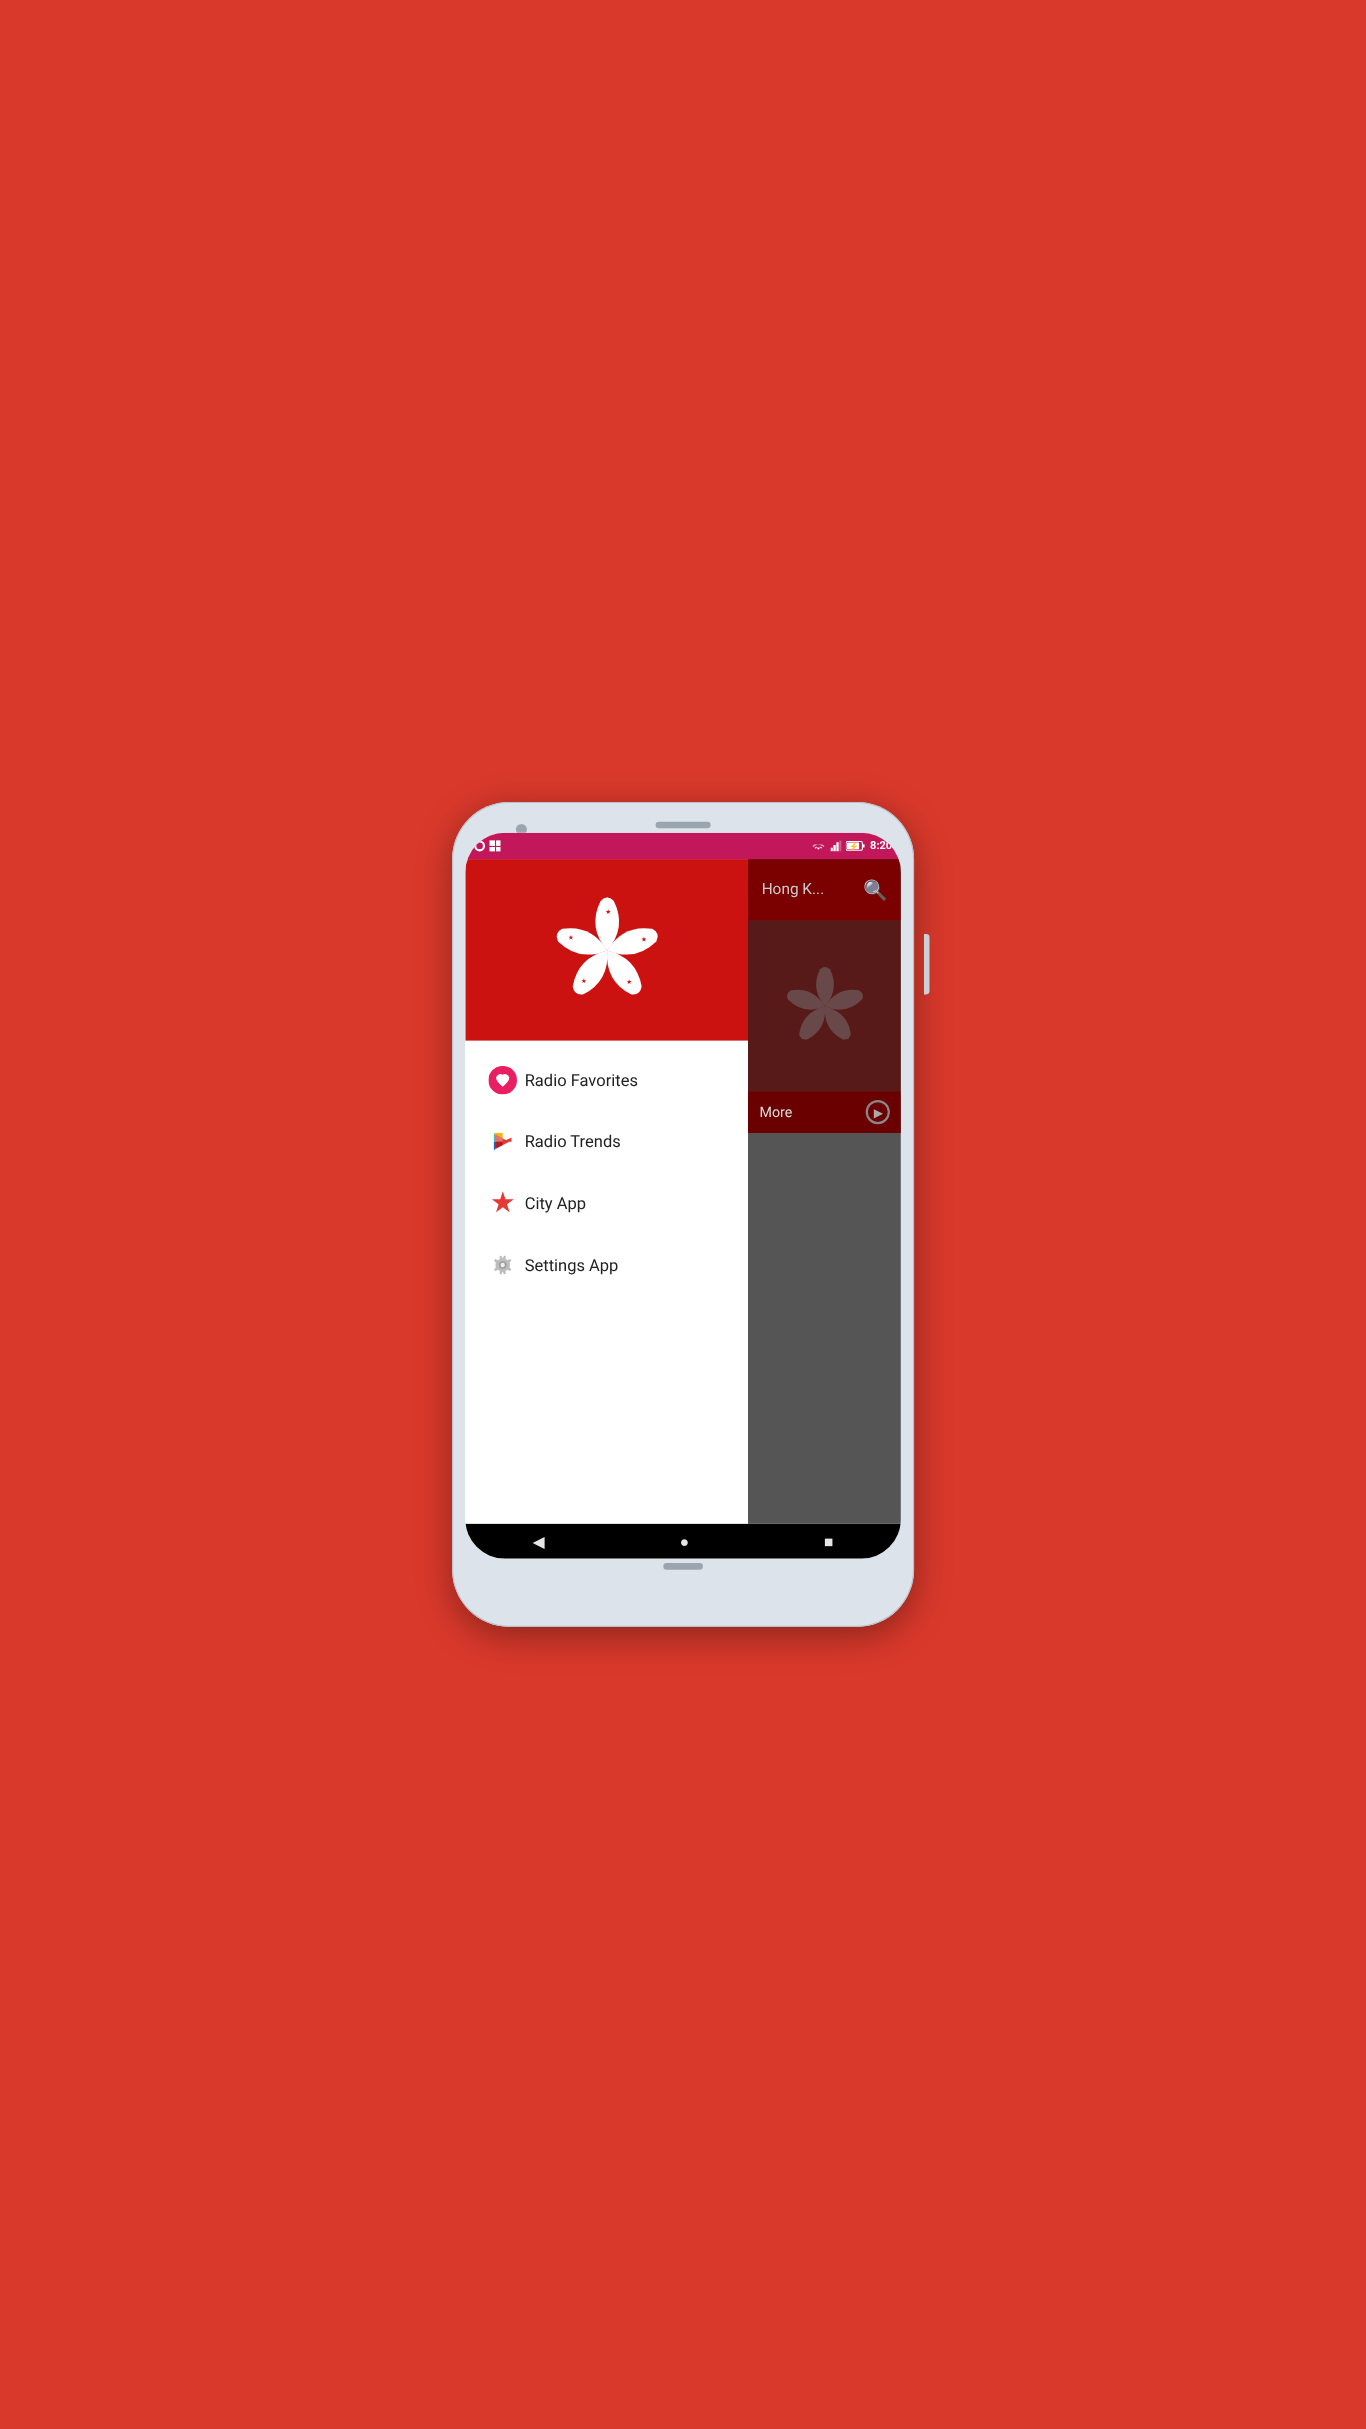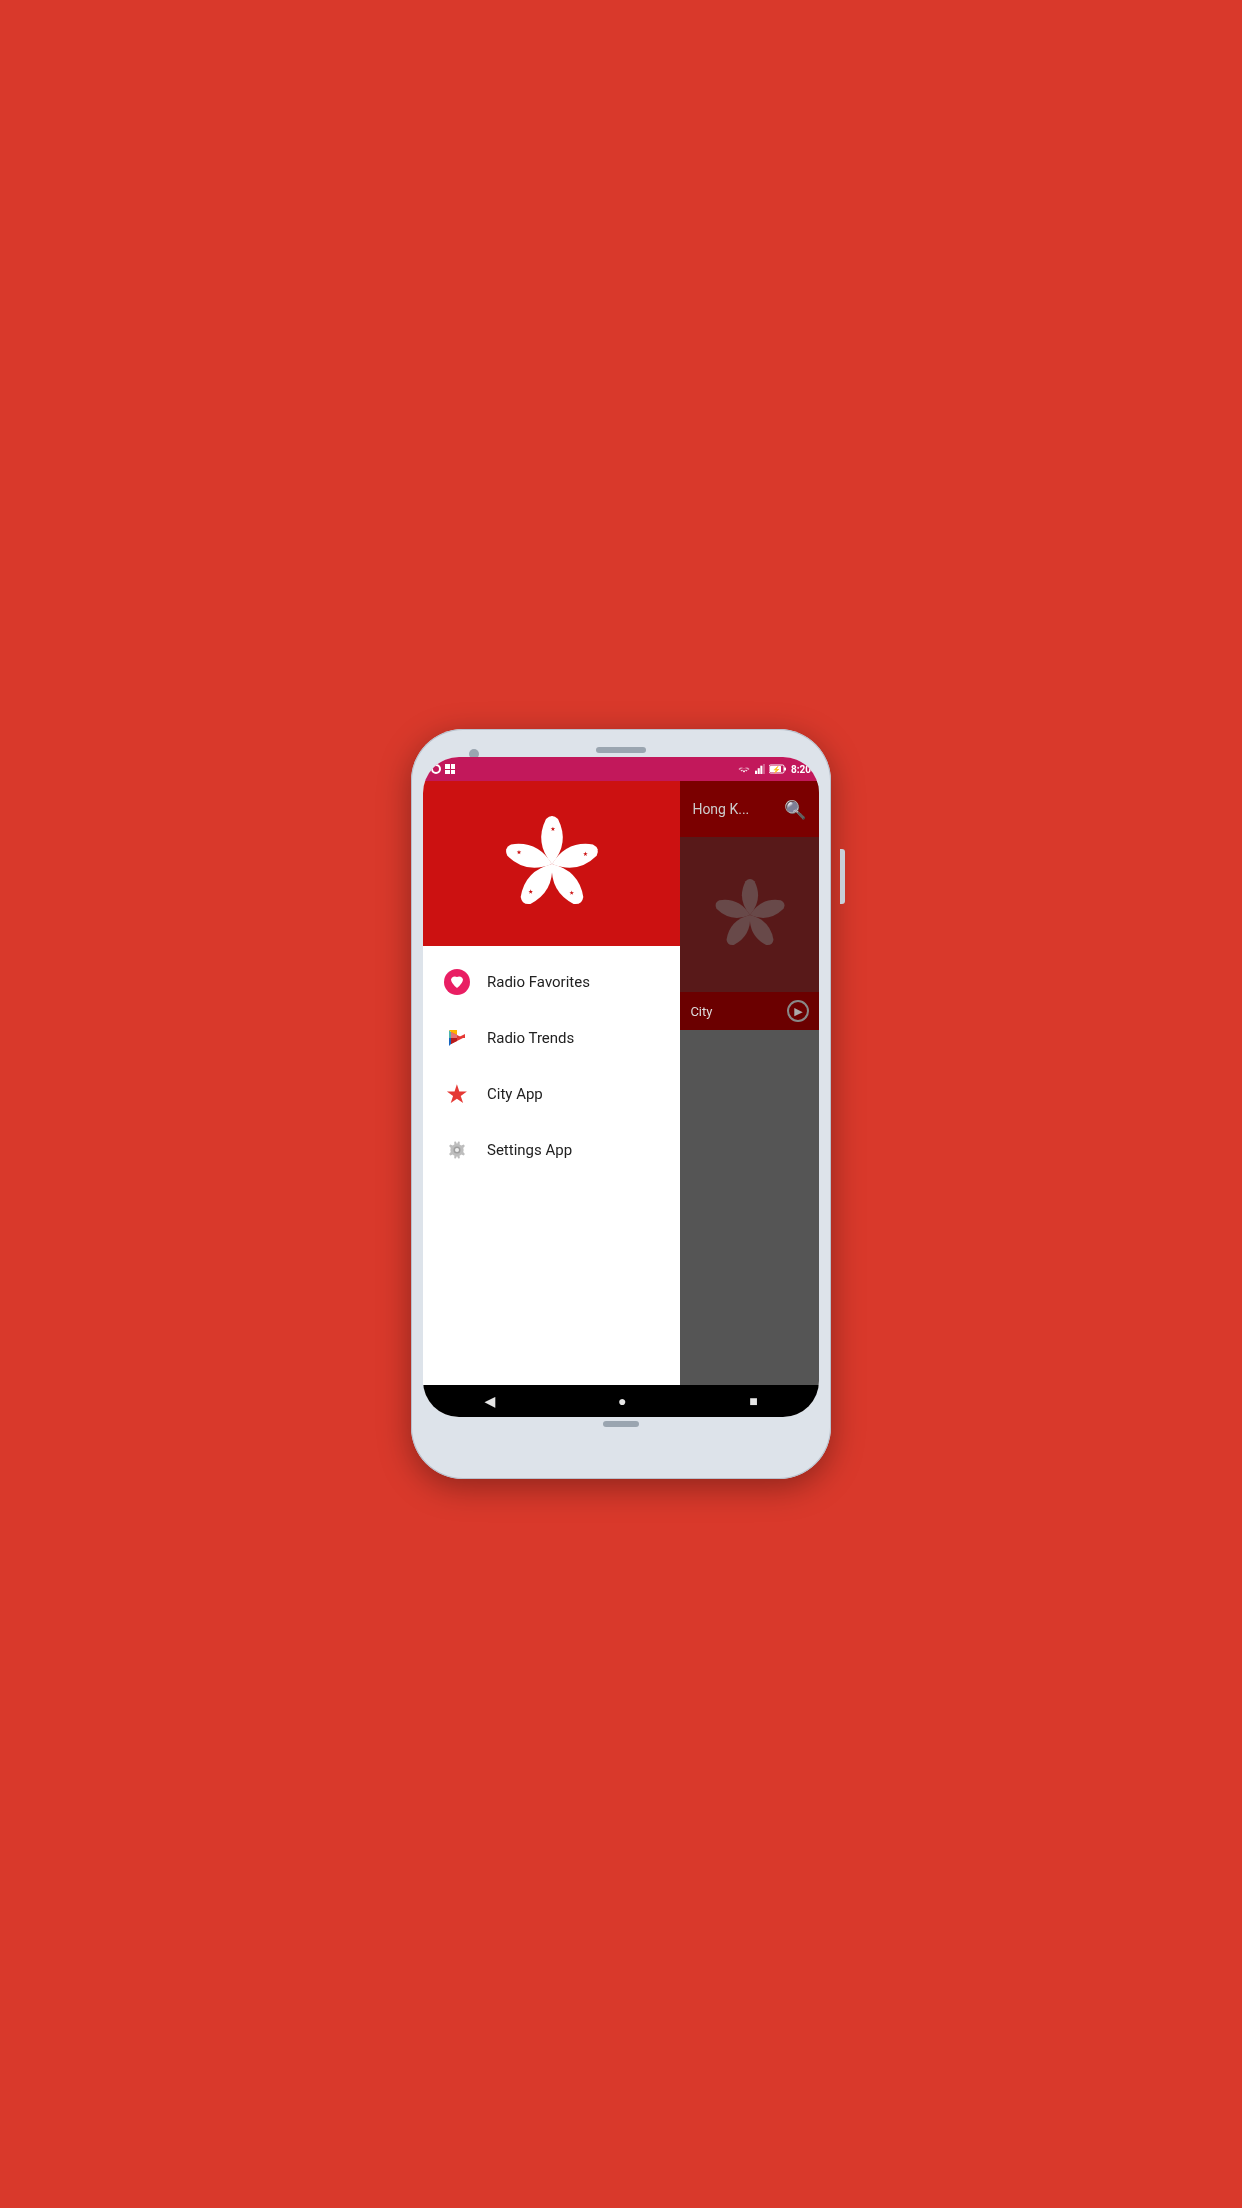--- a/index.html
+++ b/index.html
@@ -165,21 +165,21 @@
       flex: 1;
       background: #fff;
       padding: 8px 0;
     }
 
     .menu-item {
       display: flex;
       align-items: center;
       padding: 14px 20px;
       cursor: pointer;
-      gap: 16px;
+      gap: 6px;
     }
 
     .menu-icon {
       width: 28px;
       height: 28px;
       flex-shrink: 0;
       display: flex;
       align-items: center;
       justify-content: center;
     }
@@ -448,21 +448,21 @@
             <g transform="translate(100,100)">
               <path d="M0,0 Q-30,-35 -10,-75 Q0,-85 10,-75 Q30,-35 0,0Z" transform="rotate(0)" fill="#888"></path>
               <path d="M0,0 Q-30,-35 -10,-75 Q0,-85 10,-75 Q30,-35 0,0Z" transform="rotate(72)" fill="#888"></path>
               <path d="M0,0 Q-30,-35 -10,-75 Q0,-85 10,-75 Q30,-35 0,0Z" transform="rotate(144)" fill="#888"></path>
               <path d="M0,0 Q-30,-35 -10,-75 Q0,-85 10,-75 Q30,-35 0,0Z" transform="rotate(216)" fill="#888"></path>
               <path d="M0,0 Q-30,-35 -10,-75 Q0,-85 10,-75 Q30,-35 0,0Z" transform="rotate(288)" fill="#888"></path>
             </g>
           </svg>
         </div>
         <div class="city-row">
-          <span class="city-label">City</span>
+          <span class="city-label">More</span>
           <div class="city-arrow">
             <span style="color:#aaa; font-size:11px; margin-left:1px;">▶</span>
           </div>
         </div>
       </div>
 
     </div>
 
     <div class="bottom-nav">
       <span class="nav-btn">◀</span>

